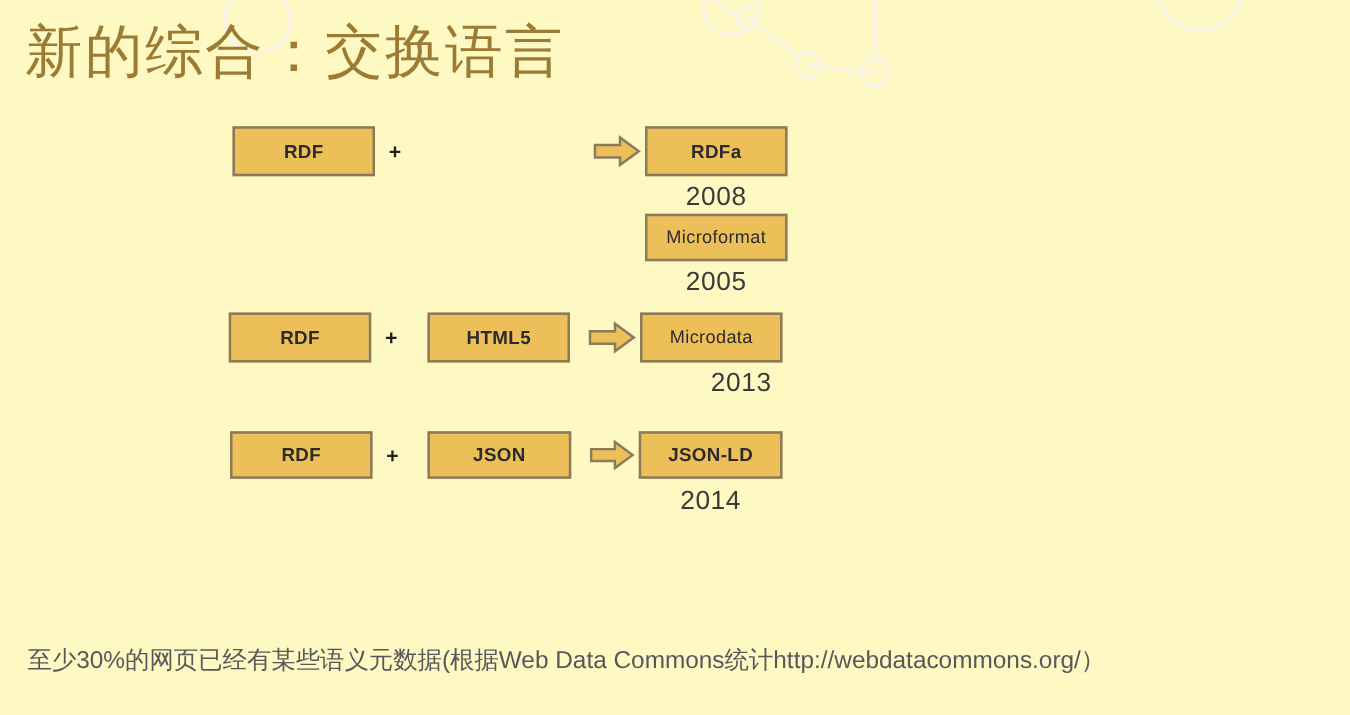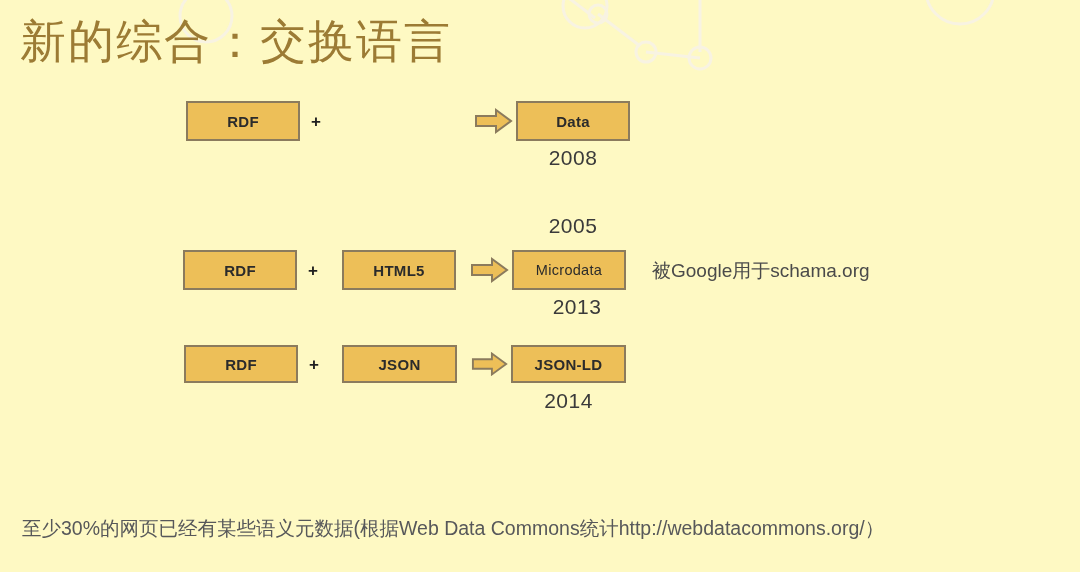--- a/index.html
+++ b/index.html
@@ -131,42 +131,42 @@
 
     <div class="node-box" style="left:150px; top:101px; width:114px; height:40px;">RDF</div>
 
     <div class="plus-sign" style="left:275px; top:113px;">+</div>
 
 
     <svg class="arrow-glyph" style="left:438px; top:108px;" width="40" height="26" viewBox="0 0 40 26" xmlns="http://www.w3.org/2000/svg">
       <path d="M2 8 L22 8 L22 2 L37 13 L22 24 L22 18 L2 18 Z" fill="#edbf58" stroke="#8b7b5d" stroke-width="2" stroke-linejoin="miter"></path>
     </svg>
 
-    <div class="node-box" style="left:480px; top:101px; width:114px; height:40px;">Data</div>
+    <div class="node-box" style="left:480px; top:101px; width:114px; height:40px;">RDFa</div>
 
     <div class="year-label" style="left:480px; top:146px; width:114px;">2008</div>
 
+    <div class="node-box narrow-label" style="left:480px; top:171px; width:114px; height:38px;">Microformat</div>
 
     <div class="year-label" style="left:480px; top:214px; width:114px;">2005</div>
 
     <div class="node-box" style="left:147px; top:250px; width:114px; height:40px;">RDF</div>
 
     <div class="plus-sign" style="left:272px; top:262px;">+</div>
 
     <div class="node-box" style="left:306px; top:250px; width:114px; height:40px;">HTML5</div>
 
     <svg class="arrow-glyph" style="left:434px; top:257px;" width="40" height="26" viewBox="0 0 40 26" xmlns="http://www.w3.org/2000/svg">
       <path d="M2 8 L22 8 L22 2 L37 13 L22 24 L22 18 L2 18 Z" fill="#edbf58" stroke="#8b7b5d" stroke-width="2" stroke-linejoin="miter"></path>
     </svg>
 
     <div class="node-box narrow-label" style="left:476px; top:250px; width:114px; height:40px;">Microdata</div>
 
-    <div class="year-label" style="left:484px; top:295px; width:114px;">2013</div>
+    <div class="year-label" style="left:500px; top:295px; width:114px;">2013</div>
 
-    <div class="side-note" style="left:616px; top:258px;">被Google用于schama.org</div>
 
     <div class="node-box" style="left:148px; top:345px; width:114px; height:38px;">RDF</div>
 
     <div class="plus-sign" style="left:273px; top:356px;">+</div>
 
     <div class="node-box" style="left:306px; top:345px; width:115px; height:38px;">JSON</div>
 
     <svg class="arrow-glyph" style="left:435px; top:351px;" width="38" height="26" viewBox="0 0 40 26" xmlns="http://www.w3.org/2000/svg">
       <path d="M2 8 L22 8 L22 2 L37 13 L22 24 L22 18 L2 18 Z" fill="#edbf58" stroke="#8b7b5d" stroke-width="2" stroke-linejoin="miter"></path>
     </svg>

